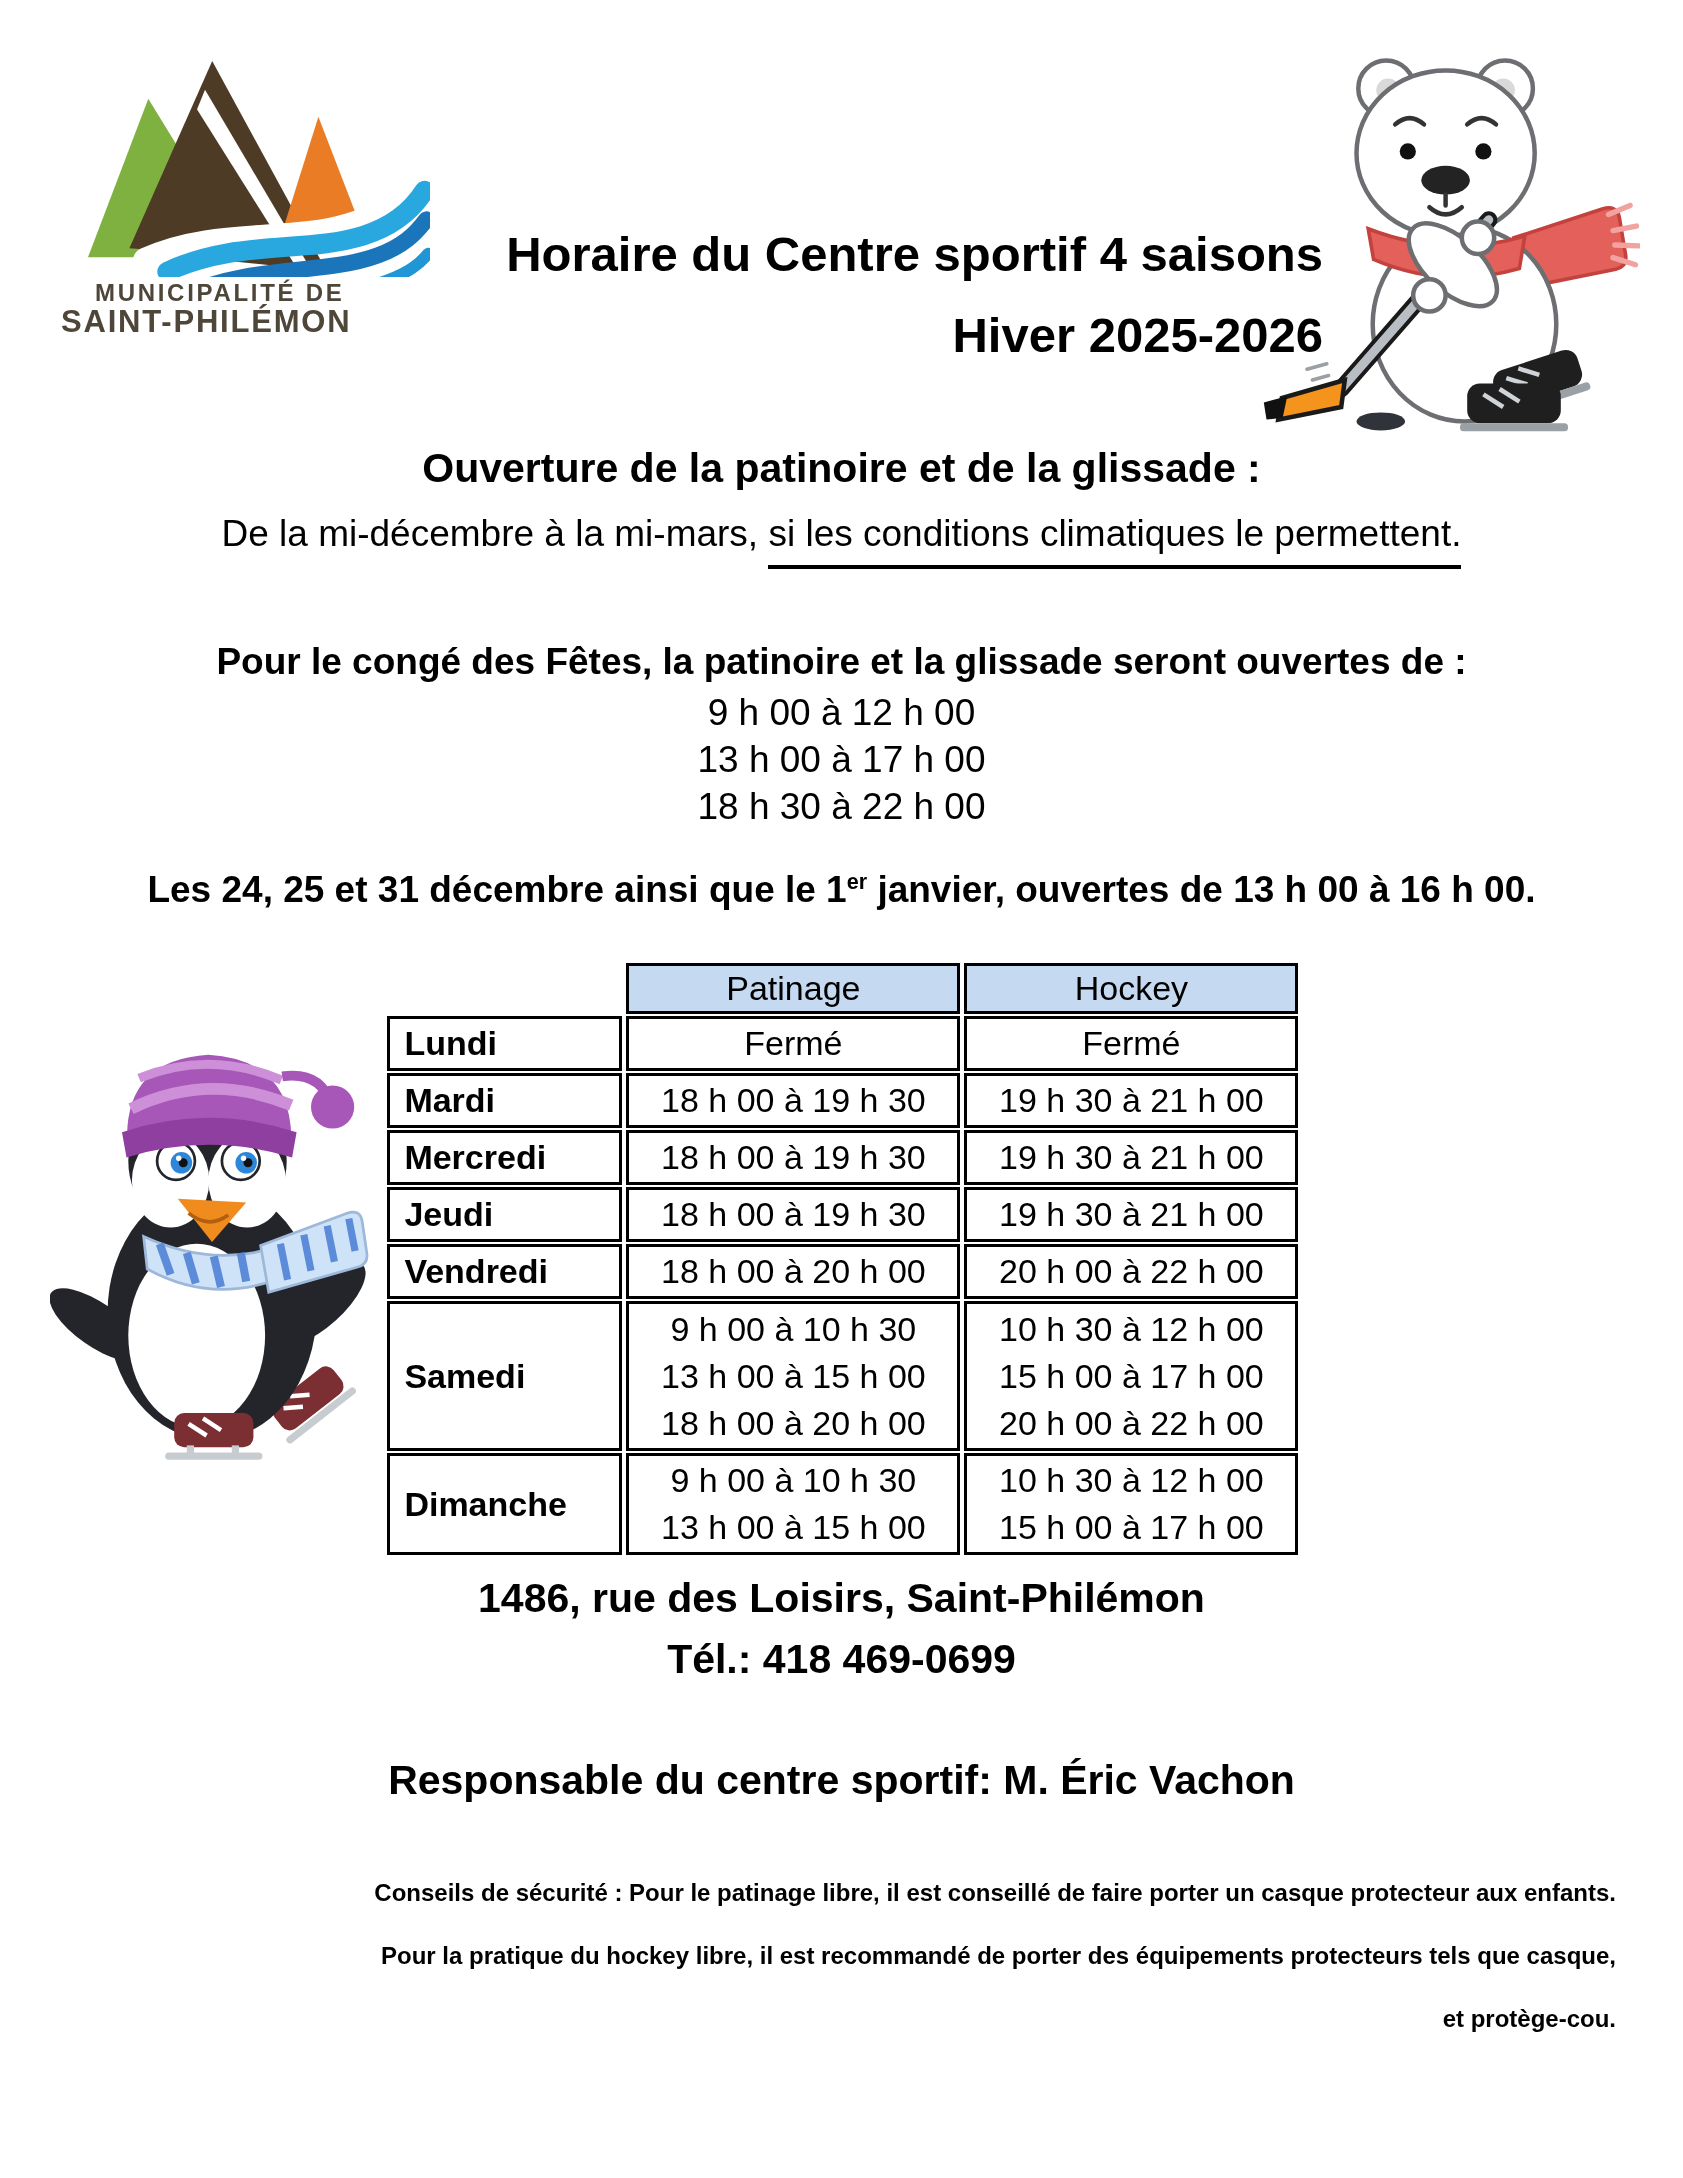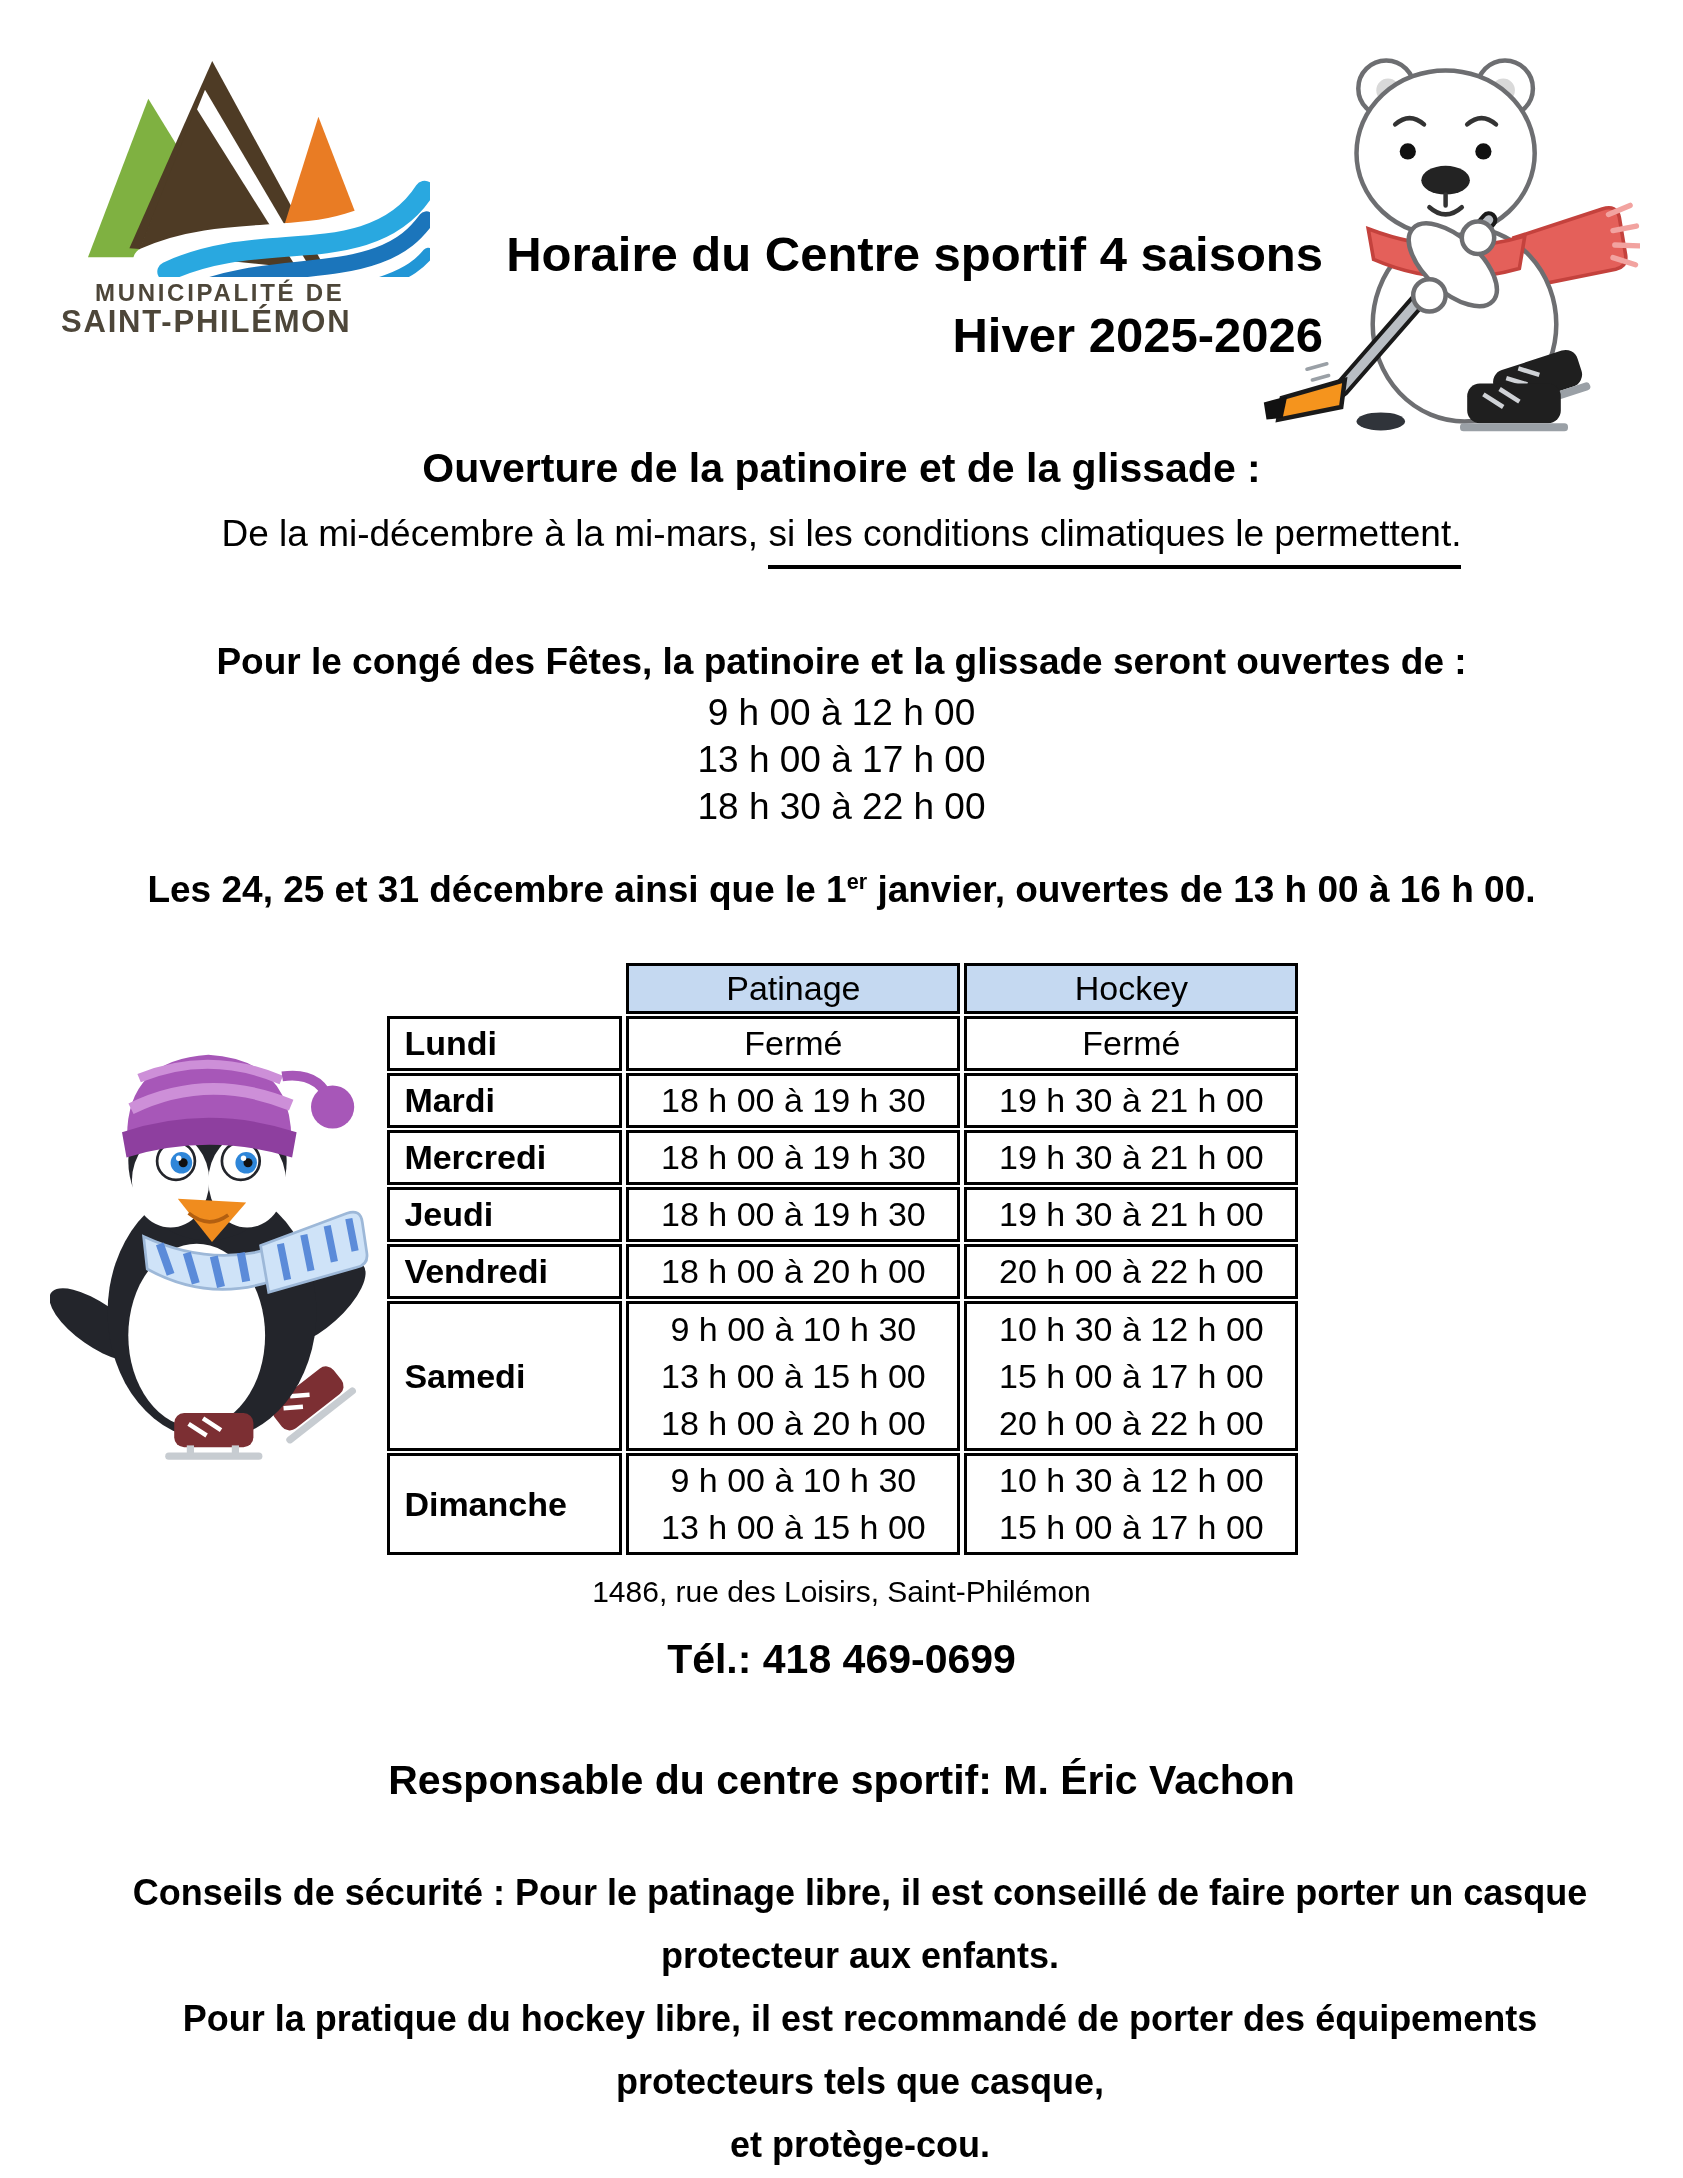--- a/index.html
+++ b/index.html
@@ -35,25 +35,25 @@
   #schedule td.ghost{border:none;background:transparent;}
   #schedule td.colhead{background:#c5d9f1;font-weight:400;text-align:center;height:43px;width:326px;}
   #schedule td.day{font-weight:700;text-align:left;padding-left:14.4px;width:214px;}
   #schedule td.times{text-align:center;width:326px;line-height:47px;}
   #schedule tr.single td{height:45px;}
   #schedule tr.triple td{height:142px;}
   #schedule tr.double td{height:94px;}
   
   #penguin{position:absolute;left:50px;top:1026px;width:333px;height:450px;}
   
-  #address-line{top:1575px;font-size:30px;font-weight:400;}
+  #address-line{top:1575px;font-size:41px;font-weight:700;}
   #phone-line{top:1636px;font-size:41px;font-weight:700;}
   #manager-line{top:1757px;font-size:41px;font-weight:700;}
   #safety{position:absolute;left:104px;top:1861px;width:1512px;
-    font-size:36px;font-weight:700;line-height:63px;text-align:center;}
+    font-size:24px;font-weight:700;line-height:63px;text-align:right;}
 </style>
 </head>
 <body>
 
 <div id="page">
 
   <div id="logo">
     <svg width="378" height="225" viewBox="0 0 420 250">
 
       <polygon points="40,228 107,52 215,228" fill="#7fb141"></polygon>

